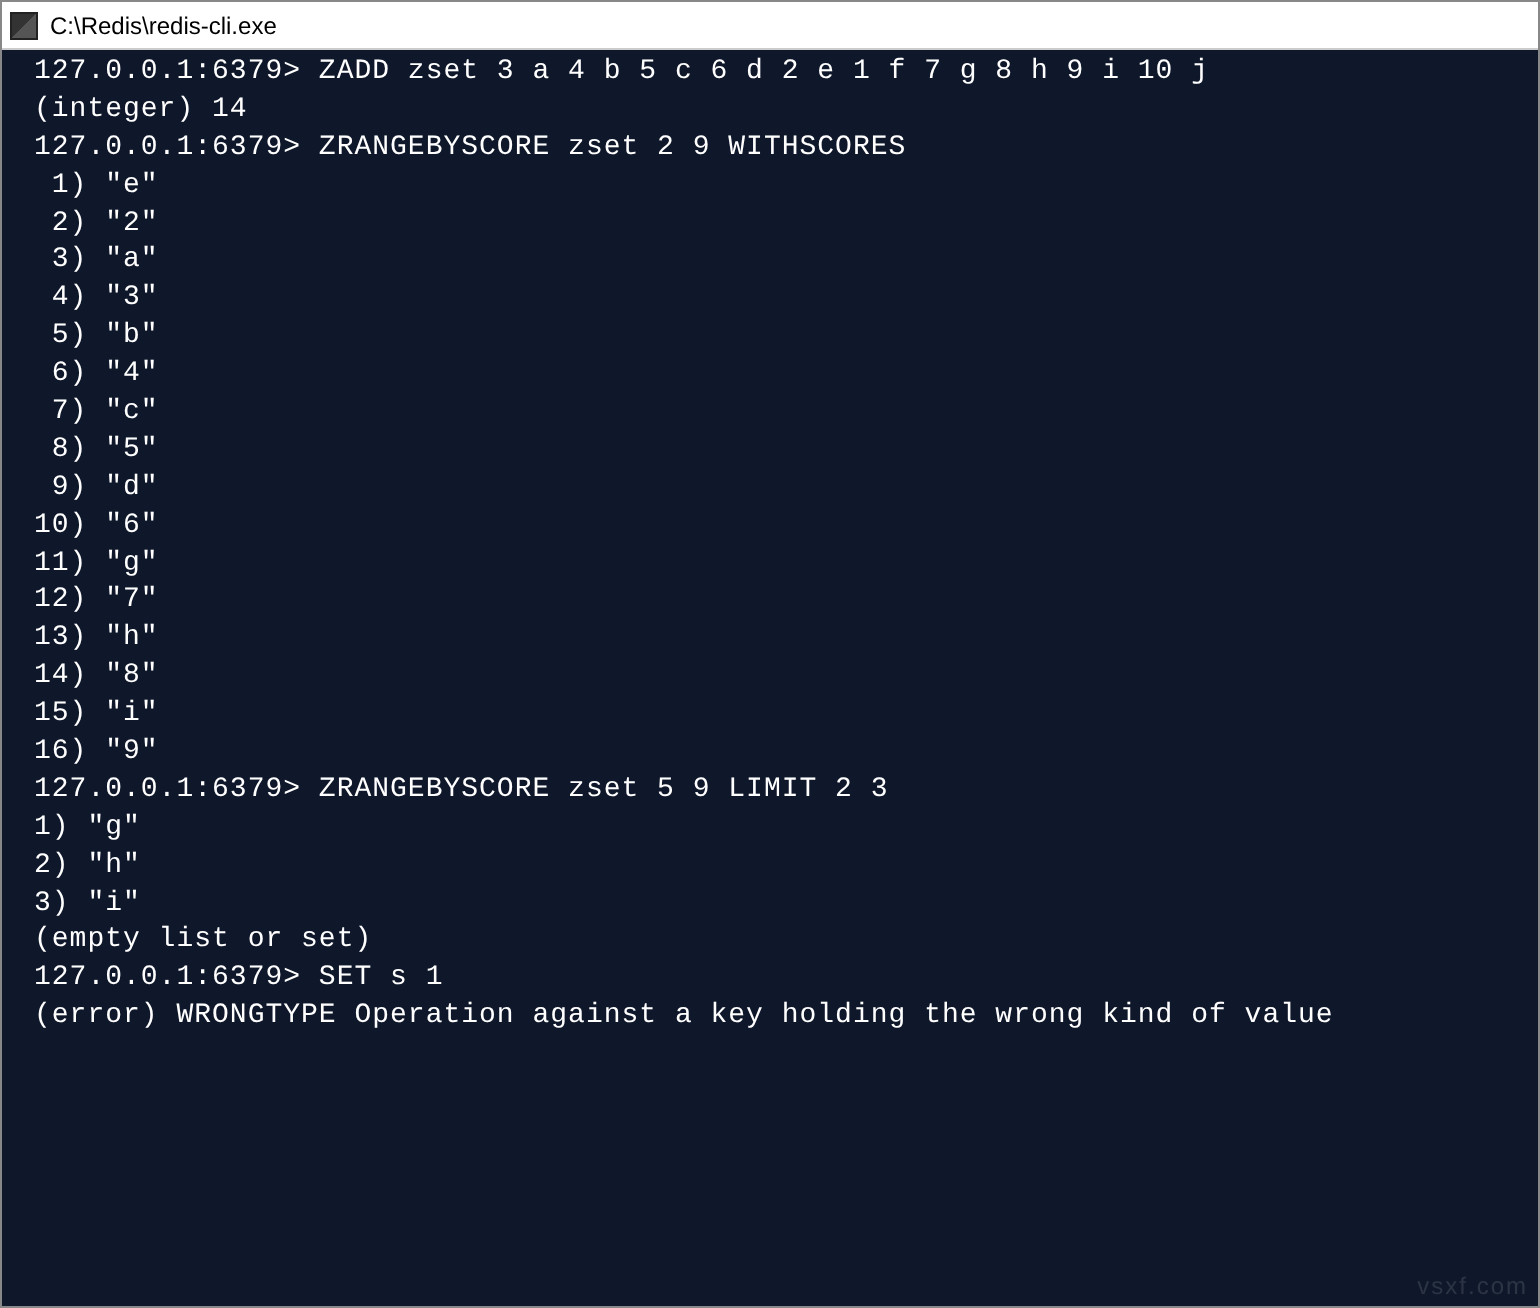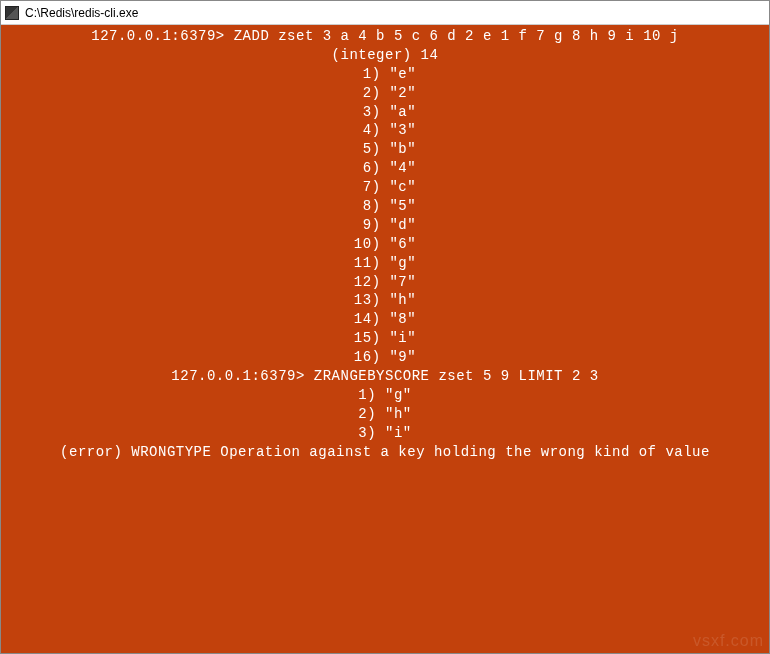--- a/index.html
+++ b/index.html
@@ -32,79 +32,81 @@
       margin-right: 6px;
       flex-shrink: 0;
     }
     .title-text {
       color: #000;
       font-family: 'Segoe UI', Tahoma, sans-serif;
       font-size: 12px;
       white-space: nowrap;
     }
     .terminal {
-      background: #c2410c;
+      background: #0f172a;
       color: #fff;
       padding: 2px 16px;
       line-height: 1.35;
       letter-spacing: 0.5px;
       height: calc(100% - 24px);
       overflow: hidden;
-      text-align: center;
     }
     .line {
       white-space: pre;
     }
     .cursor {
       display: inline-block;
       width: 8px;
       height: 3px;
       background: #fff;
       vertical-align: baseline;
       margin-left: 2px;
       position: relative;
       top: 2px;
     }
     .watermark {
       position: absolute;
       right: 6px;
       bottom: 4px;
       color: rgba(255,255,255,0.12);
       font-family: sans-serif;
-      font-size: 16px;
+      font-size: 12px;
       letter-spacing: 1px;
     }
   </style>
 </head>
 <body>
 
 <div class="title-bar">
   <span class="title-icon"></span>
   <span class="title-text">C:\Redis\redis-cli.exe</span>
 </div>
 
 <div class="terminal" id="terminal-lines">
 <div class="line">127.0.0.1:6379&gt; ZADD zset 3 a 4 b 5 c 6 d 2 e 1 f 7 g 8 h 9 i 10 j</div>
     <div class="line">(integer) 14</div>
+    <div class="line">127.0.0.1:6379&gt; ZRANGEBYSCORE zset 2 9 WITHSCORES</div>
     <div class="line"> 1) "e"</div>
     <div class="line"> 2) "2"</div>
     <div class="line"> 3) "a"</div>
     <div class="line"> 4) "3"</div>
     <div class="line"> 5) "b"</div>
     <div class="line"> 6) "4"</div>
     <div class="line"> 7) "c"</div>
     <div class="line"> 8) "5"</div>
     <div class="line"> 9) "d"</div>
     <div class="line">10) "6"</div>
     <div class="line">11) "g"</div>
     <div class="line">12) "7"</div>
     <div class="line">13) "h"</div>
     <div class="line">14) "8"</div>
     <div class="line">15) "i"</div>
     <div class="line">16) "9"</div>
     <div class="line">127.0.0.1:6379&gt; ZRANGEBYSCORE zset 5 9 LIMIT 2 3</div>
     <div class="line">1) "g"</div>
     <div class="line">2) "h"</div>
     <div class="line">3) "i"</div>
+    <div class="line">(empty list or set)</div>
+    <div class="line">127.0.0.1:6379&gt; SET s 1</div>
     <div class="line">(error) WRONGTYPE Operation against a key holding the wrong kind of value</div>
   </div>
 
 <div class="watermark">vsxf.com</div>
 
 </body></html>

